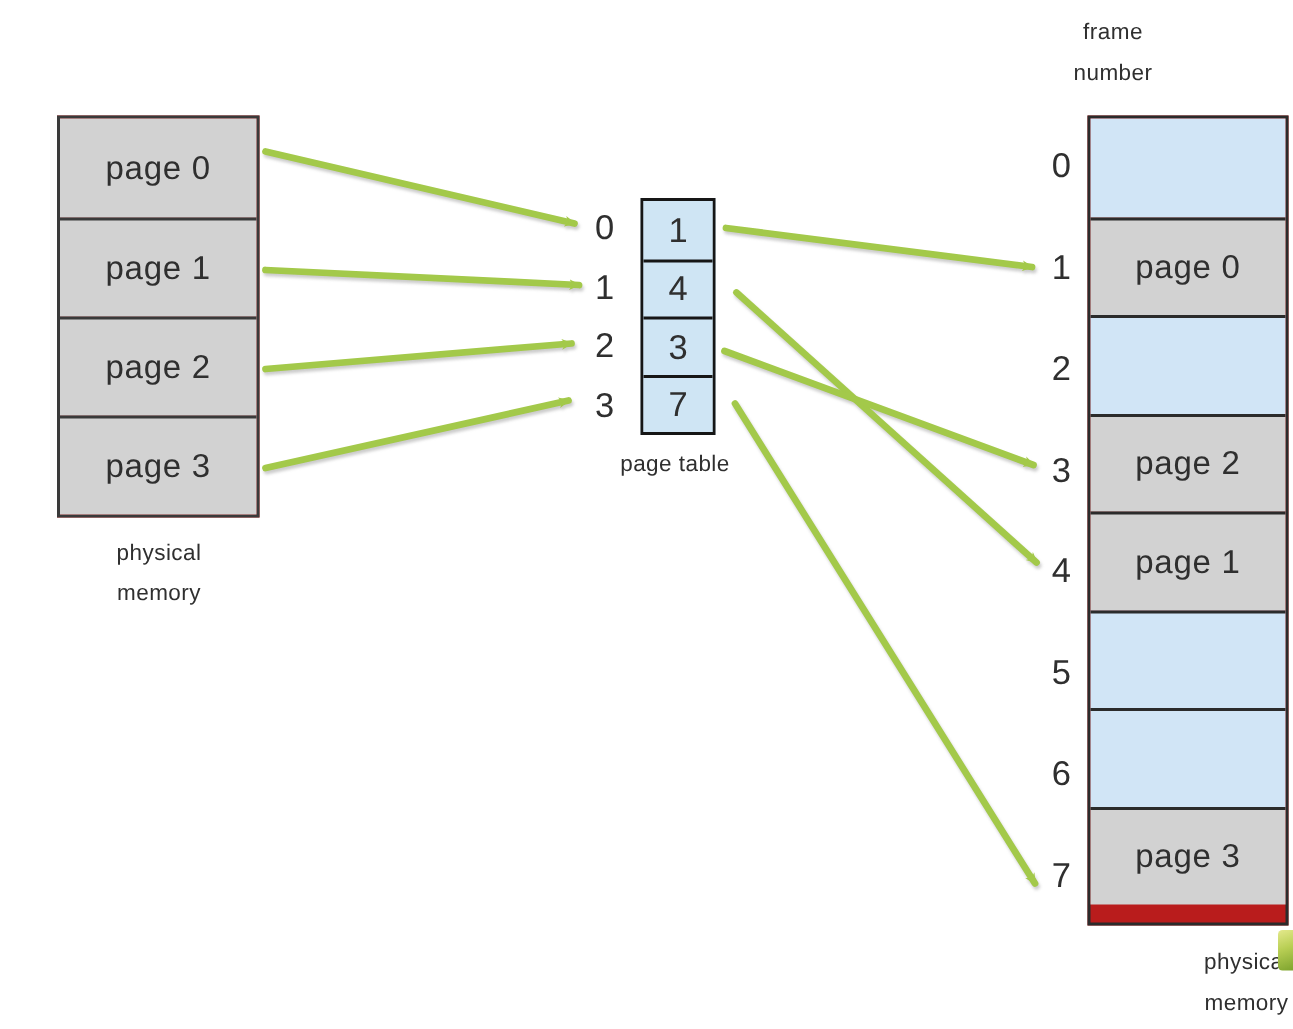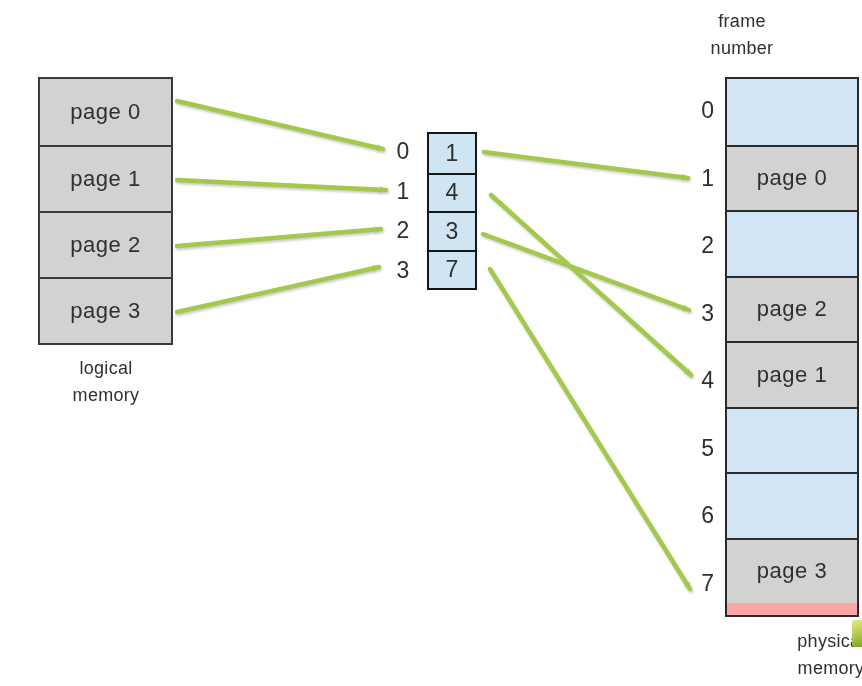--- a/index.html
+++ b/index.html
@@ -12,21 +12,21 @@
     color: #2f2f2f;
     overflow: hidden;
   }
   .abs { position: absolute; }
 
   
   .mem-column {
     position: absolute;
     border: 2px solid #3a3a3a;
     box-sizing: border-box;
-    background: #fca5a5;
+    background: #b91c1c;
   }
   .mem-cell {
     box-sizing: border-box;
     display: flex;
     align-items: center;
     justify-content: center;
     font-size: 22px;
     letter-spacing: 0.5px;
   }
   .mem-cell + .mem-cell { border-top: 2px solid #3a3a3a; }
@@ -76,21 +76,21 @@
     height: 67.5px;
     line-height: 67.5px;
     text-align: right;
     font-size: 23px;
   }
 
   
   .caption {
     position: absolute;
     text-align: center;
-    font-size: 18px;
+    font-size: 15px;
     line-height: 27px;
     white-space: pre-line;
     letter-spacing: 0.3px;
   }
   #logical-label   { left: 30px;  top: 355px; width: 152px; }
   #pagetable-label { left: 375px; top: 296px; width: 150px; }
   #frame-header    { left: 686px; top: 8px;   width: 112px; }
   #physical-label  { left: 764px; top: 628px; width: 134px; }
 
   
@@ -119,34 +119,35 @@
 <body>
 
 <div id="canvas">
 
   <div id="logical-column" class="mem-column">
     <div class="mem-cell">page 0</div>
     <div class="mem-cell">page 1</div>
     <div class="mem-cell">page 2</div>
     <div class="mem-cell">page 3</div>
   </div>
-  <div id="logical-label" class="caption">logical
+  <div id="logical-label" class="caption">physical
 memory</div>
 
   <div class="pt-index" style="top:132px">0</div>
   <div class="pt-index" style="top:171.5px">1</div>
   <div class="pt-index" style="top:211px">2</div>
   <div class="pt-index" style="top:250.5px">3</div>
 
   <div id="page-table">
     <div class="pt-cell">1</div>
     <div class="pt-cell">4</div>
     <div class="pt-cell">3</div>
     <div class="pt-cell">7</div>
   </div>
+  <div id="pagetable-label" class="caption">page table</div>
 
   <div id="frame-header" class="caption">frame
 number</div>
 
   <div class="frame-number" style="top:77px">0</div>
   <div class="frame-number" style="top:144.5px">1</div>
   <div class="frame-number" style="top:212px">2</div>
   <div class="frame-number" style="top:279.5px">3</div>
   <div class="frame-number" style="top:347px">4</div>
   <div class="frame-number" style="top:414.5px">5</div>

